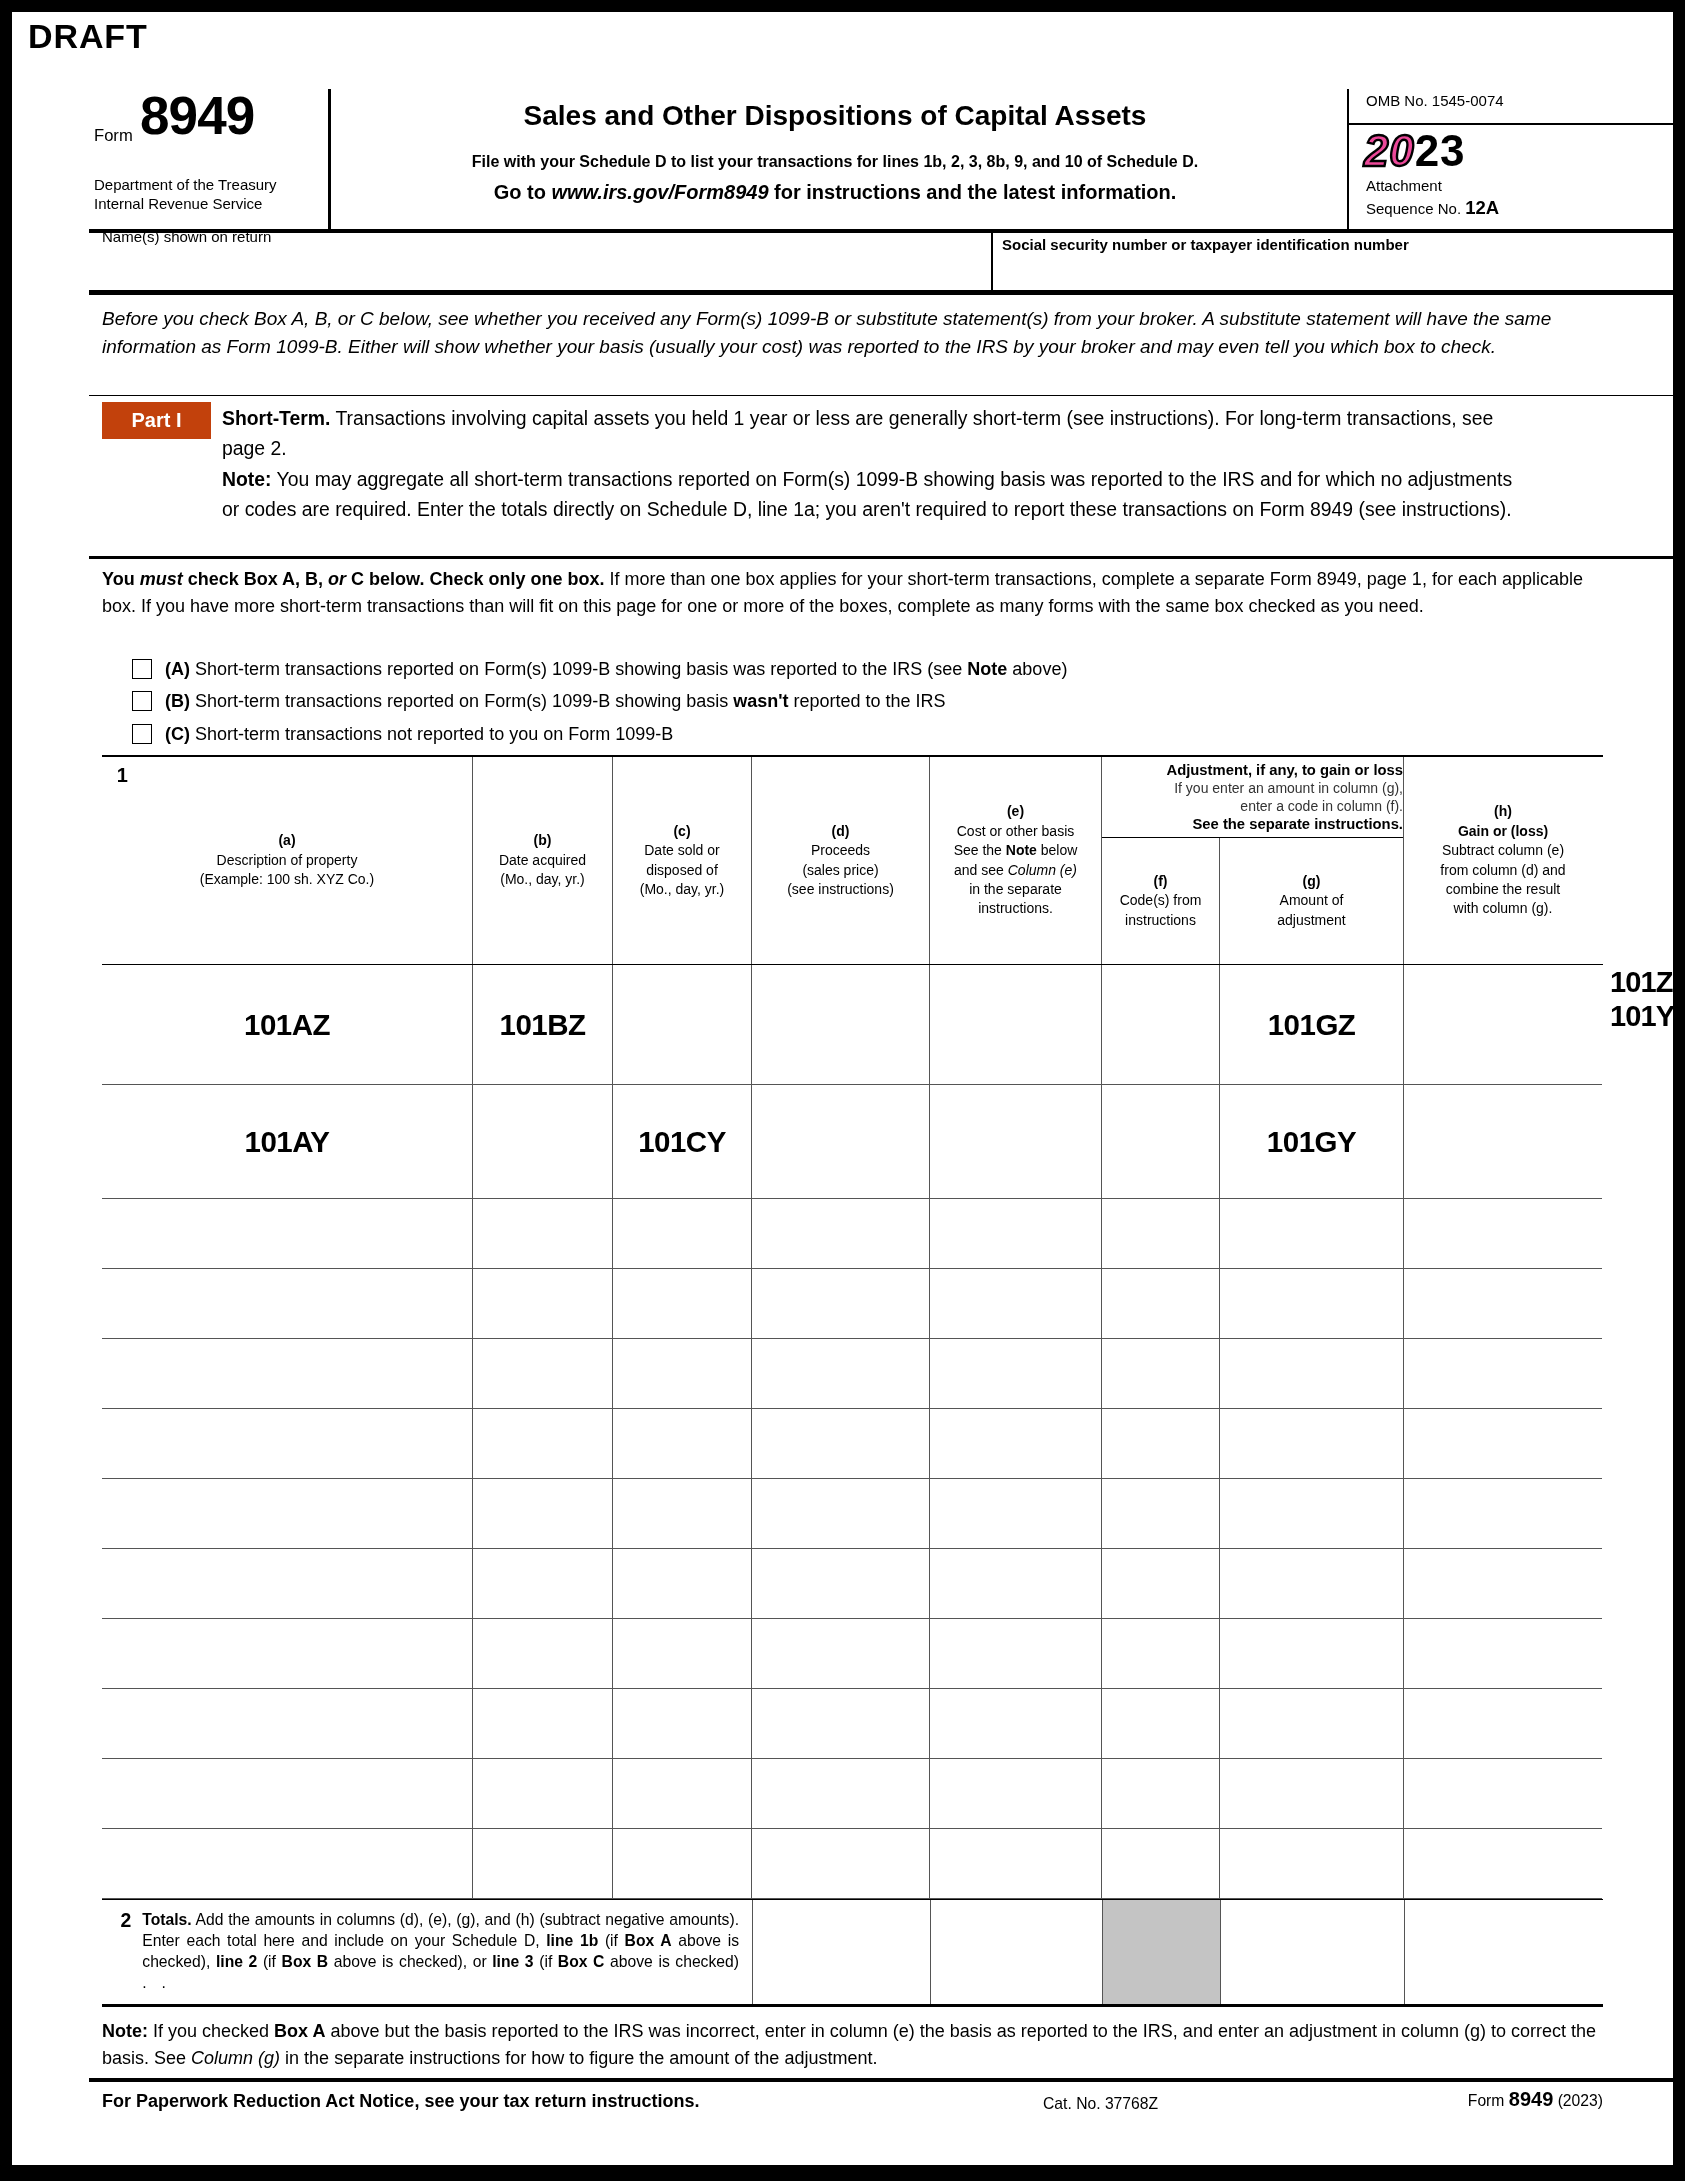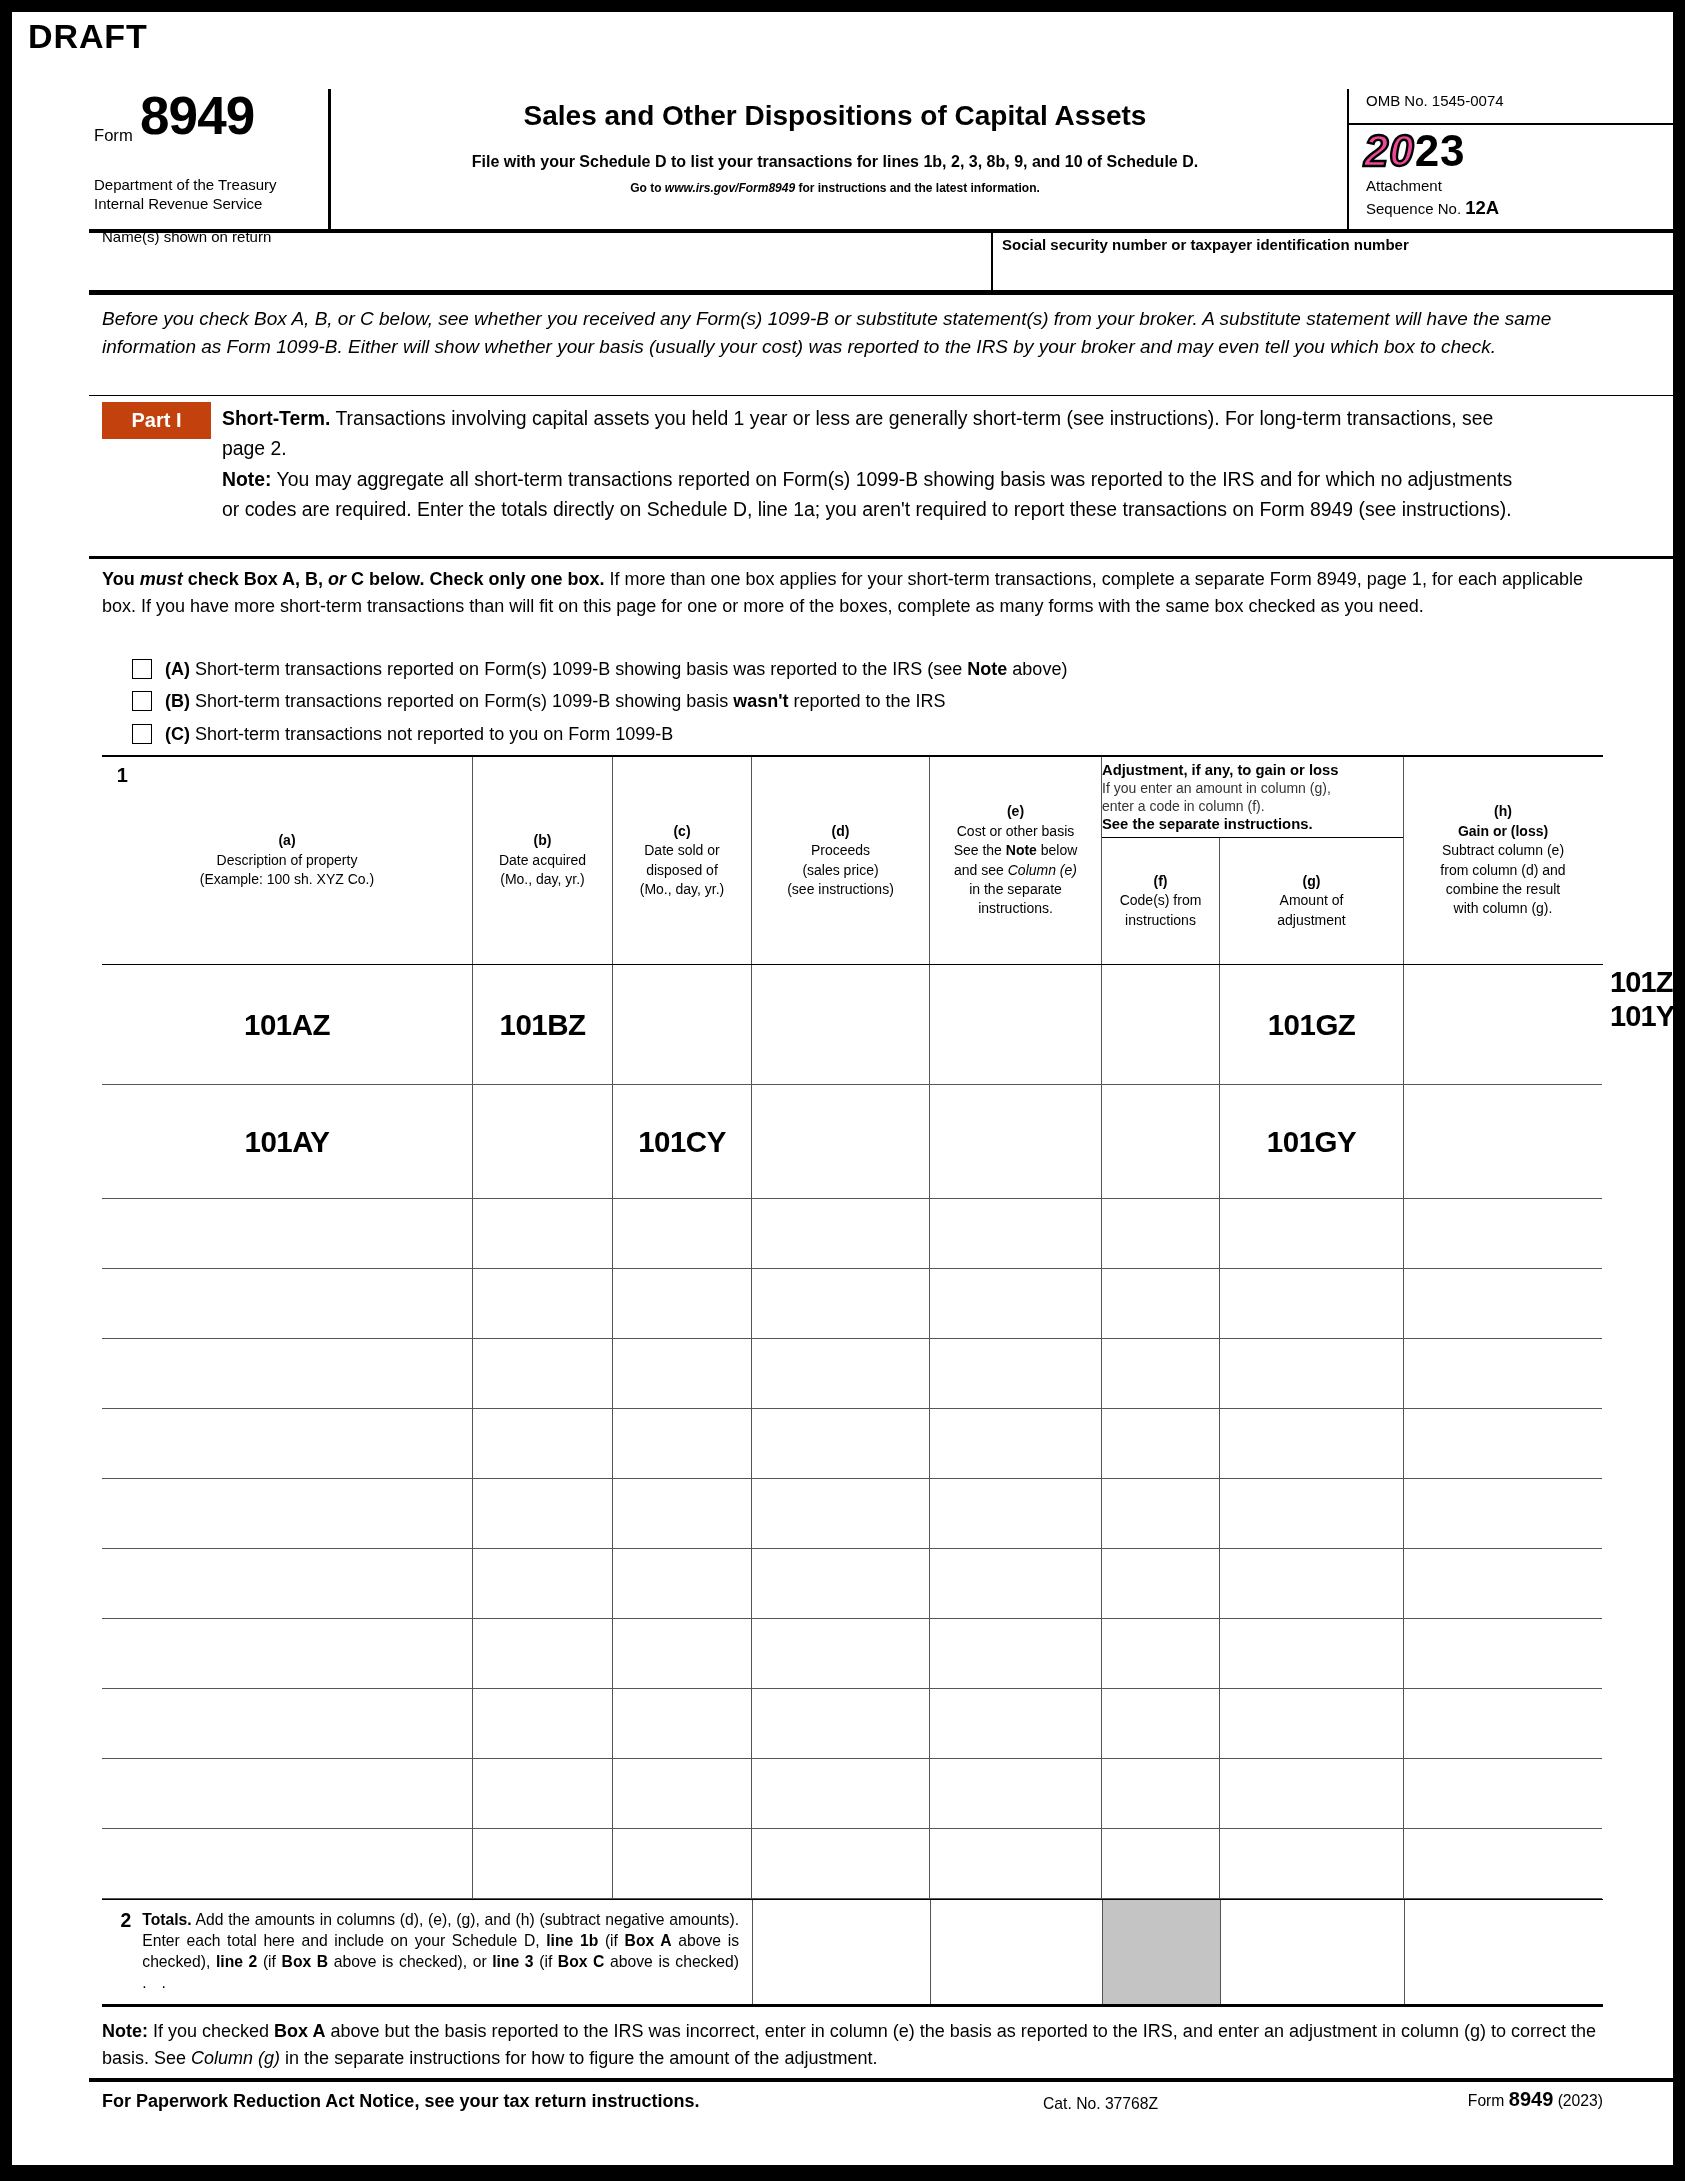--- a/index.html
+++ b/index.html
@@ -17,21 +17,21 @@
   .vline { position:absolute; background:#000; }
 
   .draft { left:28px; top:16.6px; font-size:34px; font-weight:bold; letter-spacing:0.9px; }
 
   
   .form-word { left:94px; top:126px; font-size:16.6px; }
   .form-number { left:140px; top:85px; font-size:53px; font-weight:bold; letter-spacing:-0.9px; }
   .agency { left:94px; top:175px; font-size:15px; line-height:19.4px; }
   .title { left:334px; top:100px; width:1002px; text-align:center; font-size:28px; font-weight:bold; }
   .subtitle1 { left:334px; top:153px; width:1002px; text-align:center; font-size:16px; font-weight:bold; }
-  .subtitle2 { left:334px; top:181px; width:1002px; text-align:center; font-size:12px; font-weight:bold; }
+  .subtitle2 { left:334px; top:181px; width:1002px; text-align:center; font-size:20px; font-weight:bold; }
   .omb { left:1366px; top:92px; font-size:15px; }
   .year { left:1364px; top:126px; font-size:44px; font-weight:bold; letter-spacing:0.9px; }
   .year-outline { color:#ec4899;font-style:italic; -webkit-text-stroke:2.4px #000; }
   .attachment { left:1366px; top:177px; font-size:15px; }
   .sequence { left:1366px; top:197px; font-size:15px; }
   .sequence .num { font-size:18.5px; font-weight:bold; }
 
   .name-label { left:102px; top:228px; font-size:15px; }
   .ssn-label { left:1002px; top:236px; font-size:15px; font-weight:bold; width:646px; }
   .field { position:absolute; }
@@ -55,21 +55,21 @@
     display:grid; grid-template-columns:371px 140px 139px 178px 172px 118px 184px 198px;
     grid-template-rows:1fr; border-top:2.8px solid #000; border-bottom:0.9px solid #000;
   }
   .hcell { border-right:0.9px solid #555; display:flex; flex-direction:column; align-items:center;
            justify-content:center; text-align:center; font-size:14px; line-height:19.4px; position:relative; }
   .hcell.last { border-right:none; }
   .tag { font-weight:bold; }
   .one-label { position:absolute; top:9.2px; left:14.8px; font-size:20px; font-weight:bold; }
   .super { grid-column:6 / 8; border-right:0.9px solid #555; display:flex; flex-direction:column; }
   .super-top { height:81px; border-bottom:0.9px solid #000; display:flex; flex-direction:column;
-               align-items:flex-start; justify-content:center; text-align:center; font-size:14px; line-height:18px; }
+               align-items:flex-end; justify-content:center; text-align:center; font-size:14px; line-height:18px; }
   .super-top .t1, .super-top .t4 { font-weight:bold; font-size:14.8px; }
   .super-top .t2, .super-top .t3 { color:#333; }
   .super-bottom { flex:1; display:flex; }
   .sub-f { width:118px; border-right:0.9px solid #555; display:flex; flex-direction:column;
            align-items:center; justify-content:center; text-align:center; font-size:14px; line-height:19.4px; }
   .sub-g { flex:1; display:flex; flex-direction:column; align-items:center; justify-content:center;
            text-align:center; font-size:14px; line-height:19.4px; }
 
   .tbl-body {
     position:absolute; left:102px; top:965px; width:1501px; height:934px;

